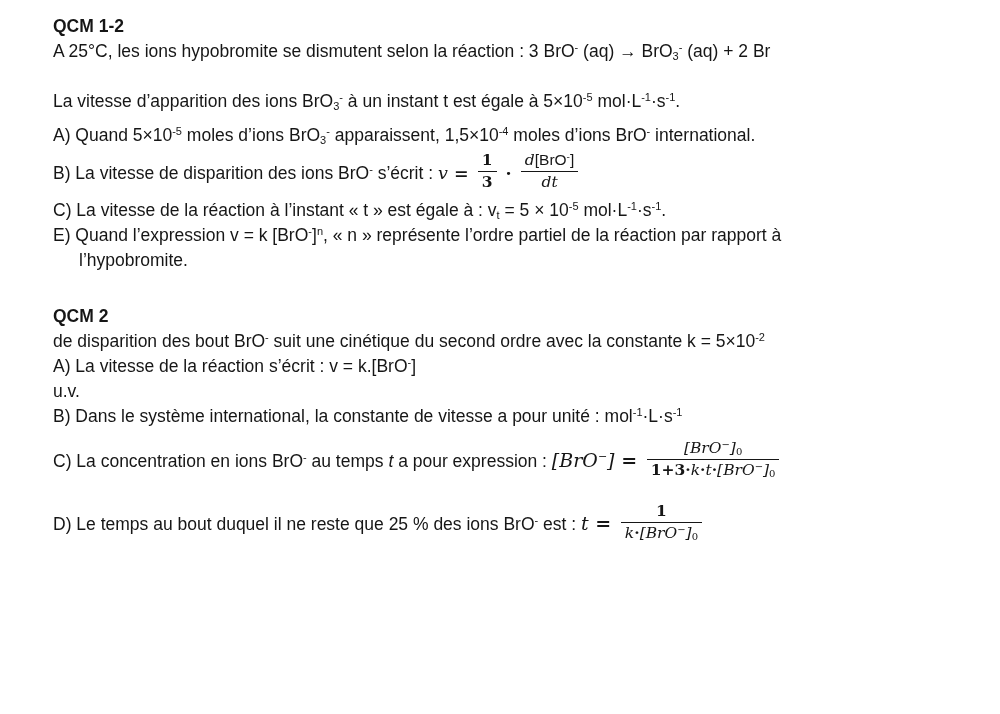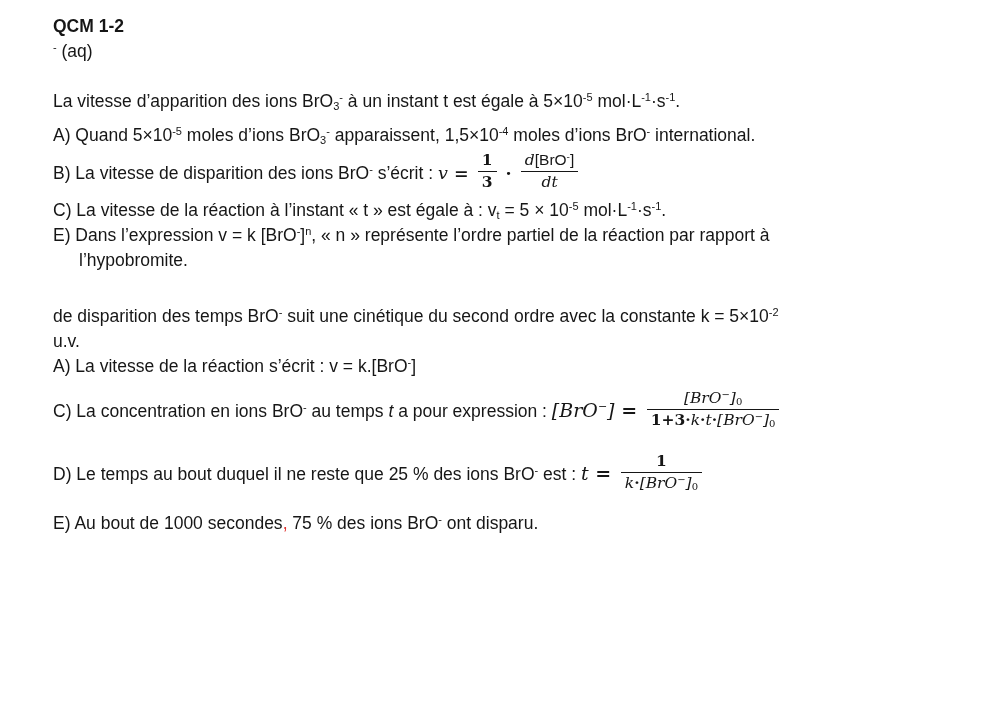--- a/index.html
+++ b/index.html
@@ -49,31 +49,32 @@
   .frac .num{display:block;border-bottom:1.8px solid var(--text);padding:0 4px;}
   .frac .den{display:block;padding:0 4px;}
   .frac sup{font-size:10px;top:-5px;}
   .frac sub{font-size:10px;top:2px;}
 </style>
 </head>
 <body>
 
 <div class="page">
     <div class="block heading"><span>QCM 1-2</span></div>
-    <div class="block line"><sup class="sup">-</sup><span> (aq)</span></div>
+    <div class="block line"><span>A 25°C, les ions hypobromite se dismutent selon la réaction : 3 BrO</span><sup class="sup">-</sup><span> (aq) → BrO</span><sub class="sub">3</sub><sup class="sup">-</sup><span> (aq) + 2 Br</span></div>
     <div class="block spacer"></div>
     <div class="block line"><span>La vitesse d’apparition des ions BrO</span><sub class="sub">3</sub><sup class="sup">-</sup><span> à un instant t est égale à 5×10</span><sup class="sup">-5</sup><span> mol·L</span><sup class="sup">-1</sup><span>·s</span><sup class="sup">-1</sup><span>.</span></div>
     <div class="block spacer-sm"></div>
     <div class="block line"><span>A) Quand 5×10</span><sup class="sup">-5</sup><span> moles d’ions BrO</span><sub class="sub">3</sub><sup class="sup">-</sup><span> apparaissent, 1,5×10</span><sup class="sup">-4</sup><span> moles d’ions BrO</span><sup class="sup">-</sup><span> international.</span></div>
     <div class="block formula-line"><span>B) La vitesse de disparition des ions BrO</span><sup class="sup">-</sup><span> s’écrit : </span><span class="mi">v</span><span class="mn"> = </span><span class="frac"><span class="num"><span class="mn">1</span></span><span class="den"><span class="mn">3</span></span></span><span class="mn"> · </span><span class="frac"><span class="num"><span class="mi">d</span><span class="sf">[BrO</span><sup class="sup">-</sup><span class="sf">]</span></span><span class="den"><span class="mi">dt</span></span></span></div>
     <div class="block line"><span>C) La vitesse de la réaction à l’instant « t » est égale à : v</span><sub class="sub">t</sub><span> = 5 × 10</span><sup class="sup">-5</sup><span> mol·L</span><sup class="sup">-1</sup><span>·s</span><sup class="sup">-1</sup><span>.</span></div>
-    <div class="block line"><span>E) Dans l’expression v = k [BrO</span><sup class="sup">-</sup><span>]</span><sup class="sup">n</sup><span>, « n » représente l’ordre partiel de la réaction par rapport à</span></div>
+    <div class="block line"><span>E) Quand l’expression v = k [BrO</span><sup class="sup">-</sup><span>]</span><sup class="sup">n</sup><span>, « n » représente l’ordre partiel de la réaction par rapport à</span></div>
     <div class="block line-indent"><span>l’hypobromite.</span></div>
     <div class="block spacer"></div>
     <div class="block spacer-xs"></div>
-    <div class="block line"><span>de disparition des temps BrO</span><sup class="sup">-</sup><span> suit une cinétique du second ordre avec la constante k = 5×10</span><sup class="sup">-2</sup></div>
+    <div class="block heading"><span>QCM 2</span></div>
+    <div class="block line"><span>de disparition des bout BrO</span><sup class="sup">-</sup><span> suit une cinétique du second ordre avec la constante k = 5×10</span><sup class="sup">-2</sup></div>
+    <div class="block line"><span>A) La vitesse de la réaction s’écrit : v = k.[BrO</span><sup class="sup">-</sup><span>]</span></div>
     <div class="block line"><span>u.v.</span></div>
-    <div class="block line"><span>A) La vitesse de la réaction s’écrit : v = k.[BrO</span><sup class="sup">-</sup><span>]</span></div>
+    <div class="block line"><span>B) Dans le système international, la constante de vitesse a pour unité : mol</span><sup class="sup">-1</sup><span>·L·s</span><sup class="sup">-1</sup></div>
     <div class="block formula-line-lg"><span>C) La concentration en ions BrO</span><sup class="sup">-</sup><span> au temps </span><span class="it">t</span><span> a pour expression : </span><span class="mi-lg">[BrO</span><sup class="msup">−</sup><span class="mi-lg">]</span><span class="mn-lg"> = </span><span class="frac"><span class="num"><span class="mi">[BrO</span><sup class="msup">−</sup><span class="mi">]</span><sub class="msub">0</sub></span><span class="den"><span class="mn">1+3</span><span class="mn">·</span><span class="mi">k</span><span class="mn">·</span><span class="mi">t</span><span class="mn">·</span><span class="mi">[BrO</span><sup class="msup">−</sup><span class="mi">]</span><sub class="msub">0</sub></span></span></div>
     <div class="block formula-line-lg"><span>D) Le temps au bout duquel il ne reste que 25 % des ions BrO</span><sup class="sup">-</sup><span> est : </span><span class="mi-lg">t</span><span class="mn-lg"> = </span><span class="frac"><span class="num"><span class="mn">1</span></span><span class="den"><span class="mi">k</span><span class="mn">·</span><span class="mi">[BrO</span><sup class="msup">−</sup><span class="mi">]</span><sub class="msub">0</sub></span></span></div>
     <div class="block spacer-xs"></div>
-    <div class="block line"><span>E) Au bout de 1000 secondes</span><span class="red">,</span><span> 75 % des ions BrO</span><sup class="sup">-</sup><span> ont disparu.</span></div>
   </div>
 
 </body></html>

